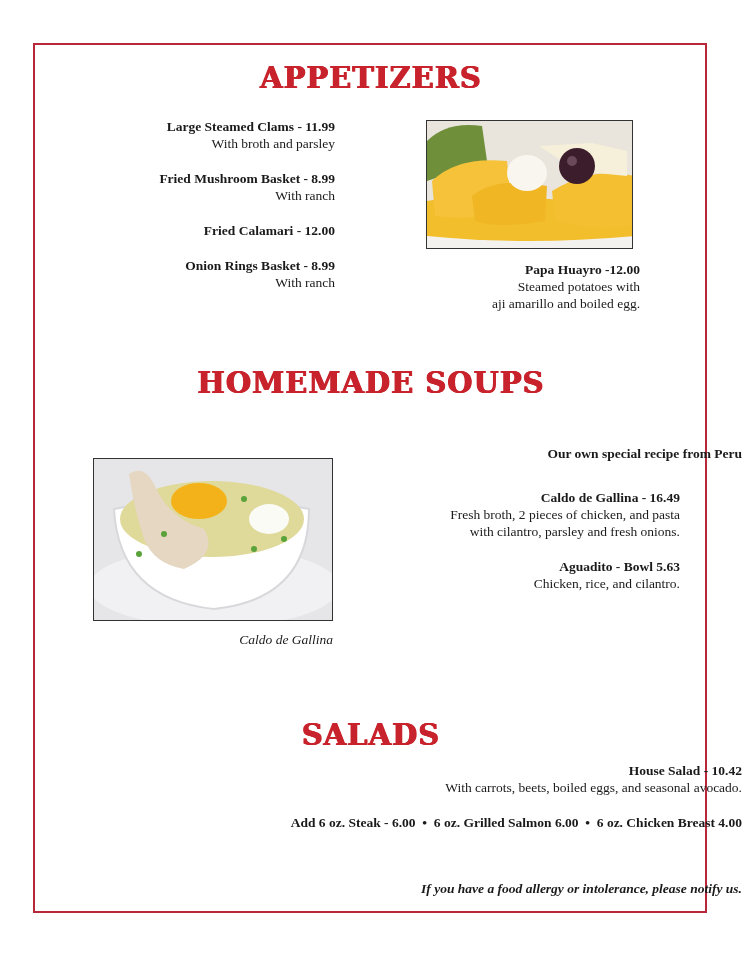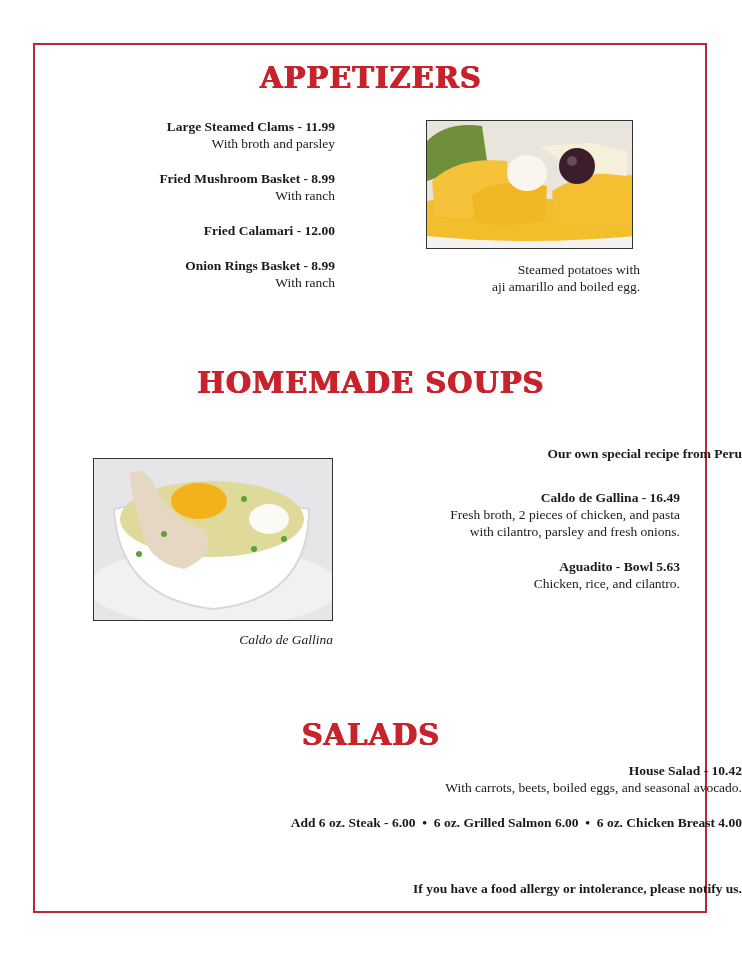--- a/index.html
+++ b/index.html
@@ -9,21 +9,21 @@
            border:2px solid #b8283a; box-sizing:border-box; }
   .heading { position:absolute; left:0; width:742px; text-align:center;
              font-family:"DejaVu Serif", "Liberation Serif", serif; font-weight:bold;
              color:#c8232c; letter-spacing:1px; transform:scaleY(1.05);
              text-shadow: 0.6px 0 0 #c8232c, -0.6px 0 0 #c8232c; }
   .block { position:absolute; text-align:right; font-size:13.5px; line-height:17px; }
   .item-name { font-weight:bold; display:block; }
   .item-desc { display:block; }
   .gap { height:18px; }
   .photo { position:absolute; border:1px solid #333; box-sizing:border-box; overflow:hidden; }
-  .caption-italic { font-weight:bold; }
+  .caption-italic { font-style:italic; font-weight:bold; }
 </style>
 </head>
 <body>
 
 <div class="frame"></div>
 
 <div class="heading" style="top:60px;font-size:29px;">APPETIZERS</div>
 
 <div class="block" style="left:95px;width:240px;top:118px;">
   <span class="item-name">Large Steamed Clams - 11.99</span>
@@ -48,20 +48,21 @@
     <path d="M45 75 Q70 55 120 65 L118 100 Q70 108 48 100 Z" fill="#f0b624"></path>
     <path d="M125 70 Q165 45 207 55 L207 105 Q160 110 128 100 Z" fill="#f4bf30"></path>
     <path d="M112 25 L165 22 L200 30 L200 55 L150 50 Z" fill="#f6f0da"></path>
     <ellipse cx="100" cy="52" rx="20" ry="18" fill="#f8f6ee"></ellipse>
     <circle cx="150" cy="45" r="18" fill="#3c1d2c"></circle>
     <circle cx="145" cy="40" r="5" fill="#6a4a5a"></circle>
   </svg>
 </div>
 
 <div class="block" style="left:420px;width:220px;top:261px;">
+  <span class="item-name">Papa Huayro -12.00</span>
   <span class="item-desc">Steamed potatoes with</span>
   <span class="item-desc">aji amarillo and boiled egg.</span>
 </div>
 
 <div class="heading" style="top:366px;font-size:29px;">HOMEMADE SOUPS</div>
 <div class="block" style="left:0;width:742px;top:412px;margin-top:33px;">
   <span class="item-name">Our own special recipe from Peru</span>
 </div>
 
 <div class="photo" style="left:93px;top:458px;width:240px;height:163px;">

